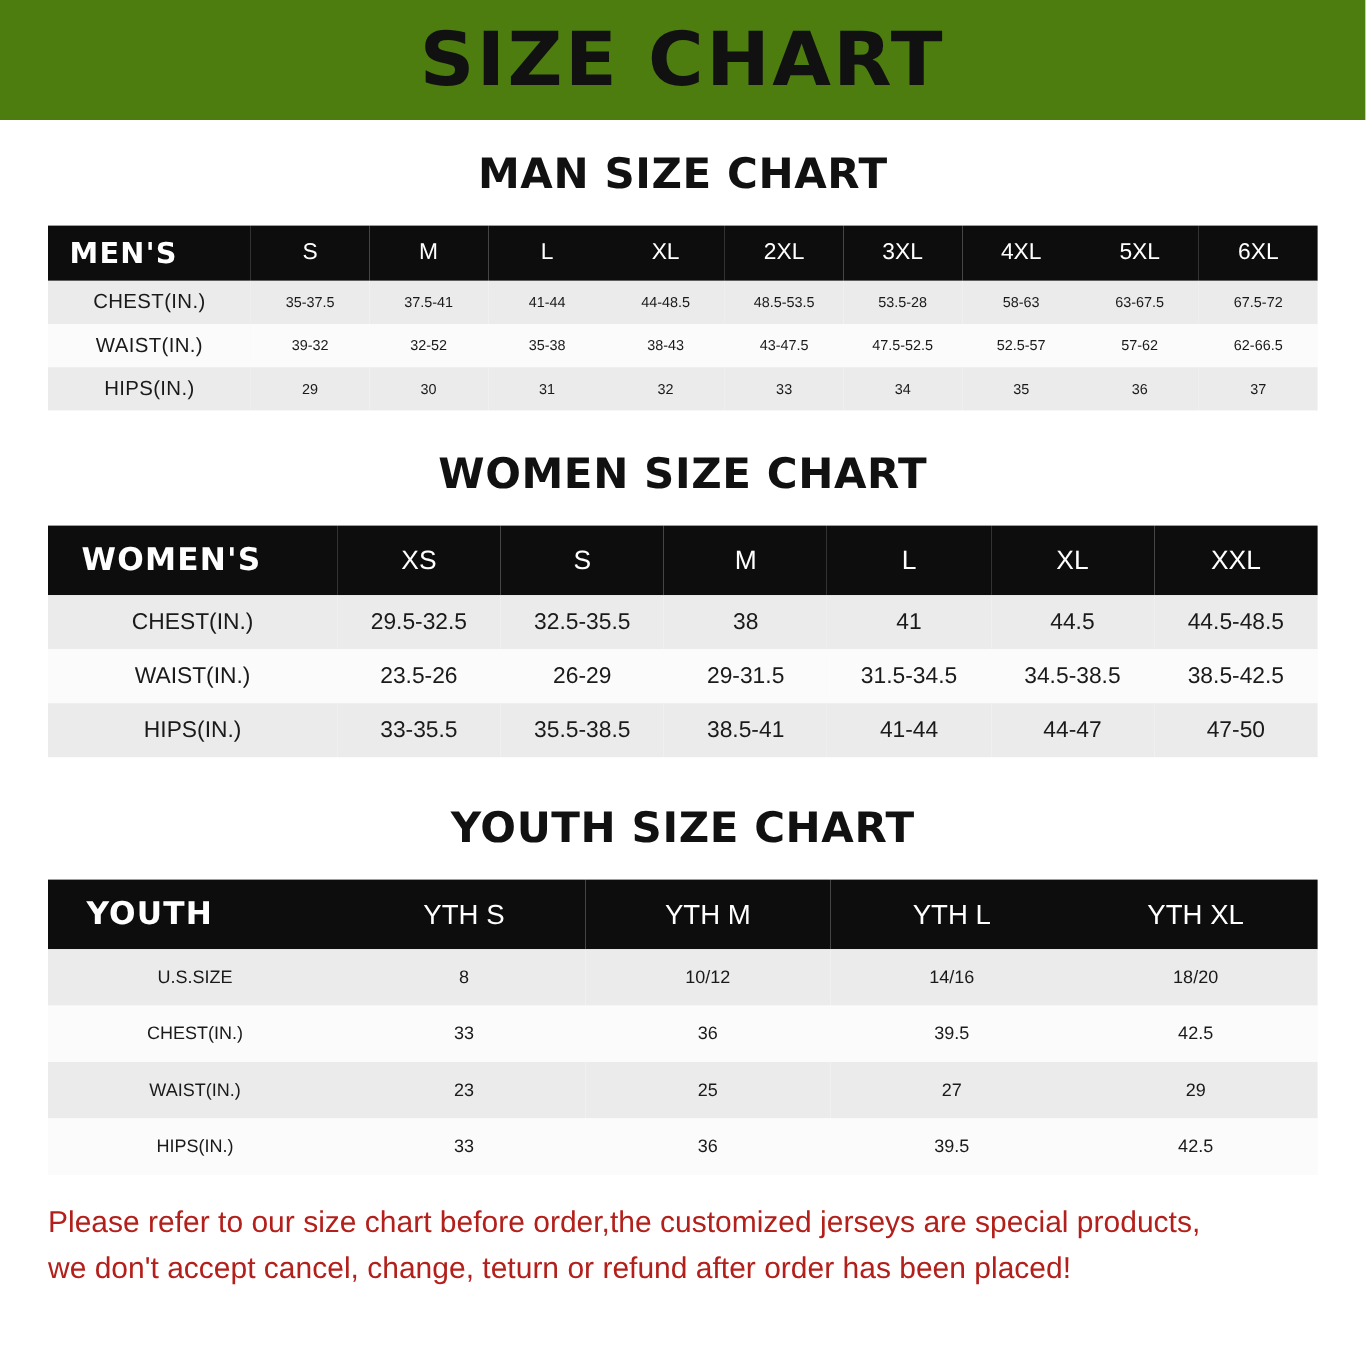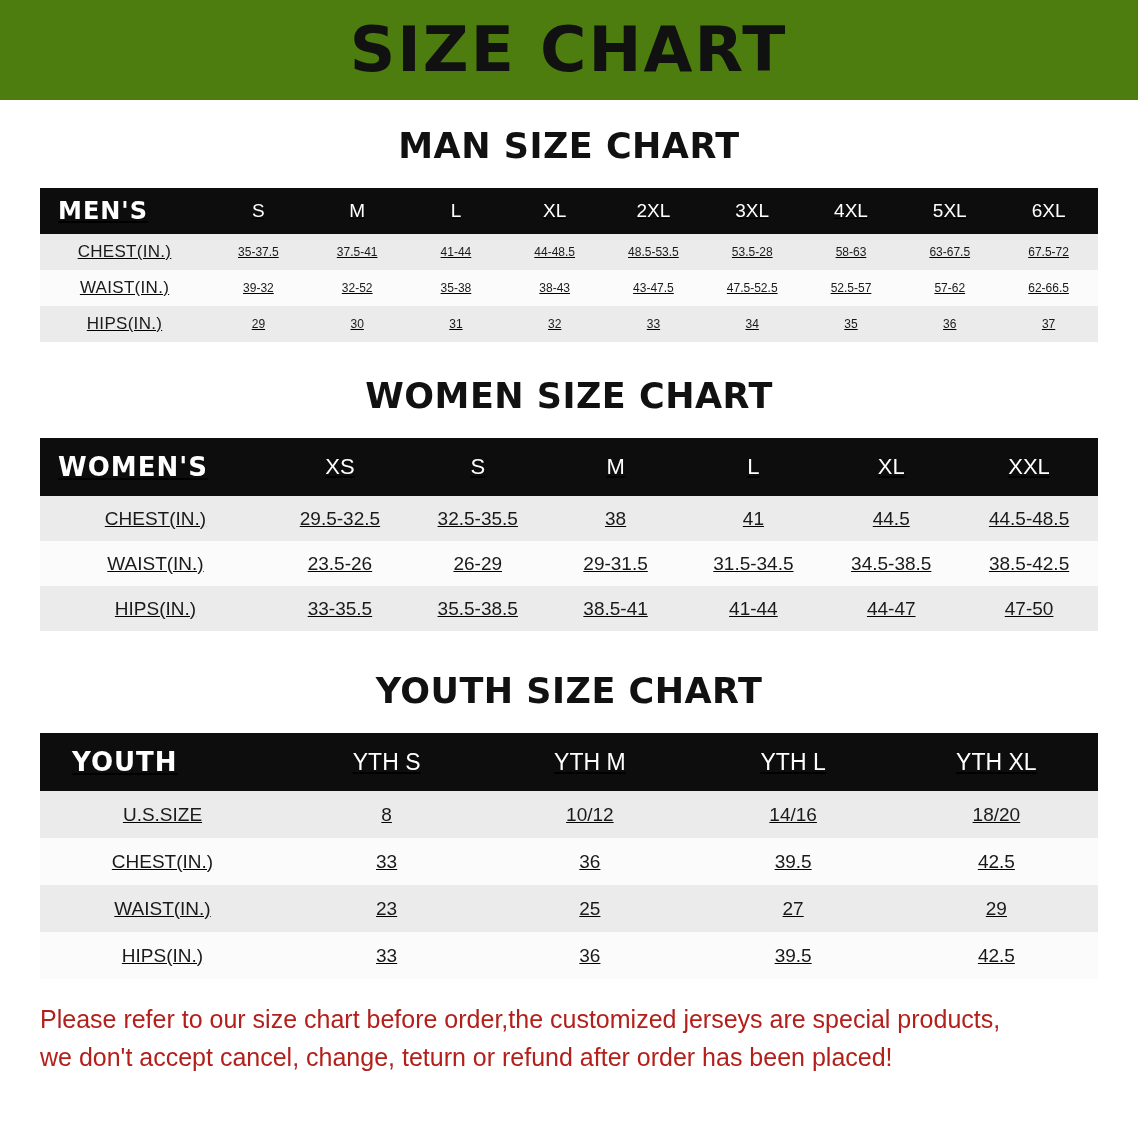--- a/index.html
+++ b/index.html
@@ -53,21 +53,20 @@
   .t-youth { margin-top: 40px; margin-bottom: 22px; }
 
   
   .table-wrap {
     margin: 0 40px;
   }
   table.size-table {
     width: 1058px;
     border-collapse: collapse;
     table-layout: fixed;
-    text-decoration: underline;
   }
   table.size-table th,
   table.size-table td {
     text-align: center;
     font-family: "Liberation Sans", sans-serif;
     color: #1a1a1a;
     white-space: nowrap;
   }
 
   
@@ -90,27 +89,27 @@
   table.size-table tbody tr:nth-child(even) { background: #fbfbfb; }
 
   
   #men-table thead th { height: 44px; font-size: 19px; }
   #men-table thead th.row-label { font-size: 24px; padding-left: 18px; }
   #men-table tbody td { height: 34px; font-size: 12px; }
   #men-table tbody td.row-label { font-size: 17px; letter-spacing: 0.3px; }
 
   
   #women-table thead th { height: 56px; font-size: 22px; }
-  #women-table thead th.row-label { font-size: 26px; padding-left: 18px; }
+  #women-table thead th.row-label { font-size: 26px; padding-left: 28px; }
   #women-table tbody td { height: 43px; font-size: 19px; }
 
   
   #youth-table thead th { height: 56px; font-size: 23px; }
   #youth-table thead th.row-label { font-size: 26px; padding-left: 32px; }
-  #youth-table tbody td { height: 45px; font-size: 19px; }
+  #youth-table tbody td { height: 45px; font-size: 15px; }
 
   
   .note {
     margin: 22px 40px 0 40px;
     color: #b3201b;
     font-family: "Liberation Sans", sans-serif;
     font-size: 25px;
     line-height: 1.5;
     text-align: left;
   }

